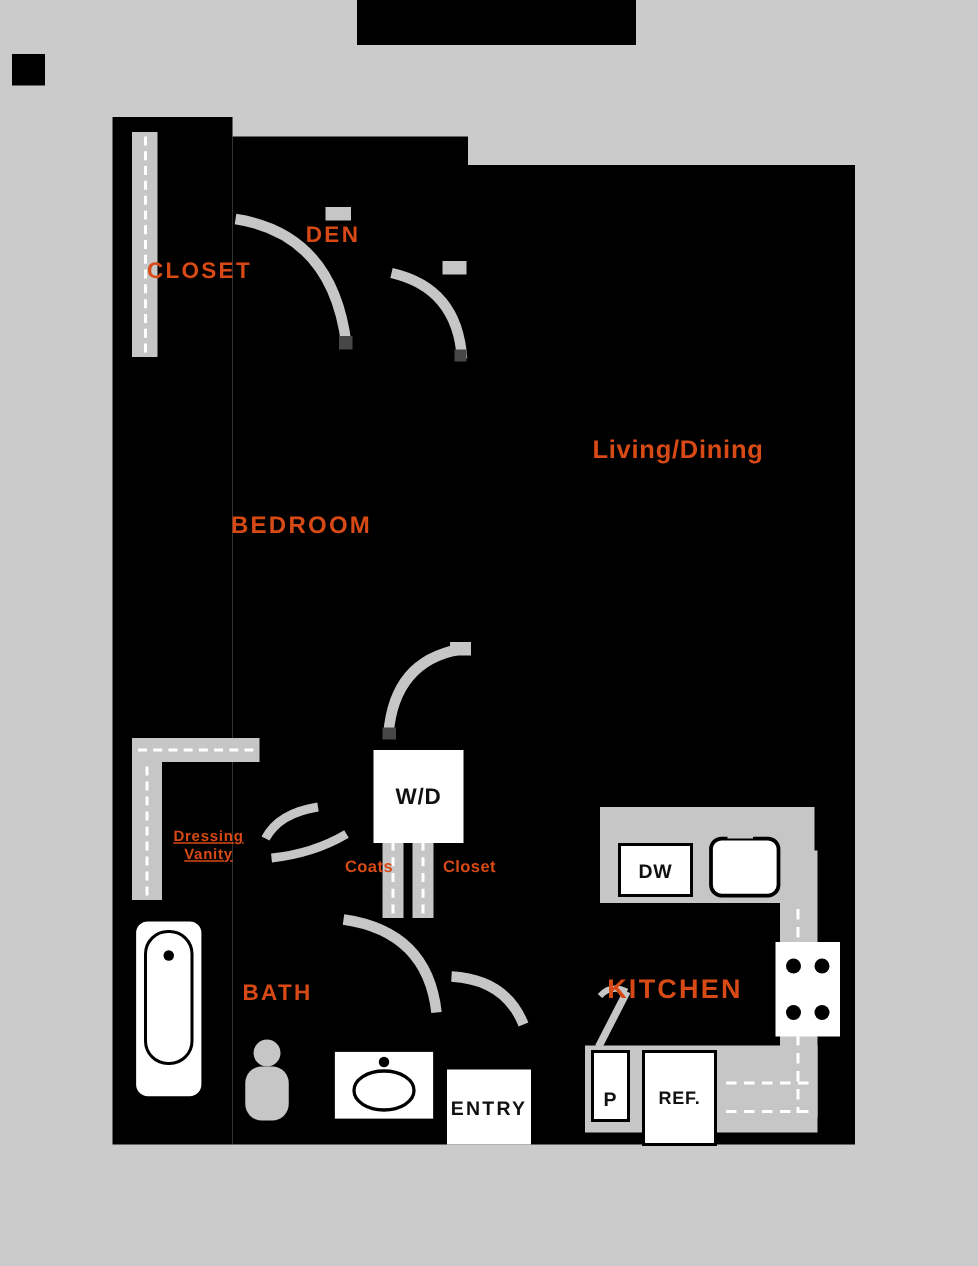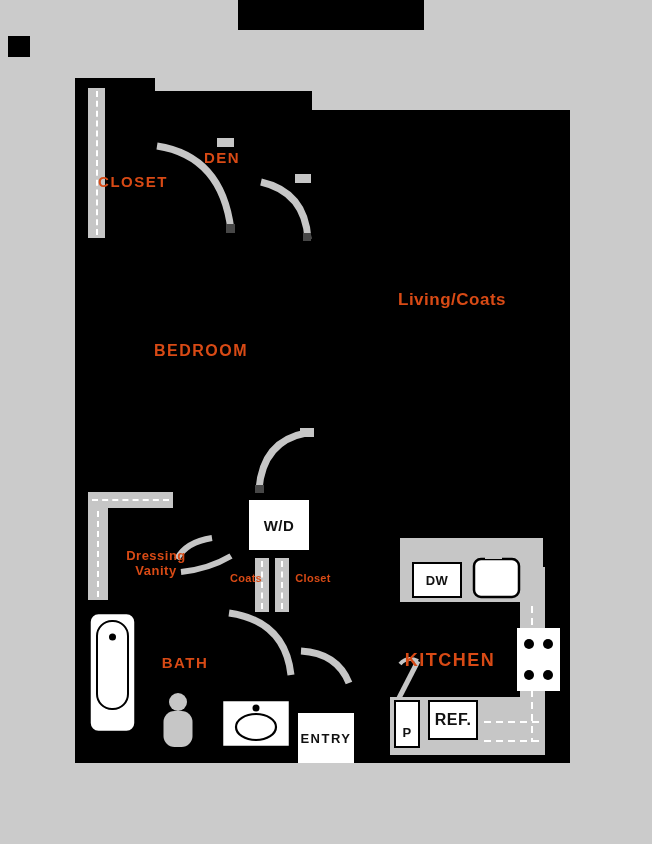--- a/index.html
+++ b/index.html
@@ -75,41 +75,41 @@
     <line x1="484" y1="722" x2="542" y2="722" stroke="#ffffff" stroke-width="2" stroke-dasharray="7 5"></line>
     <line x1="484" y1="741" x2="542" y2="741" stroke="#ffffff" stroke-width="2" stroke-dasharray="7 5"></line>
 
     <rect x="517" y="628" width="43" height="63" fill="#ffffff"></rect>
     <circle cx="529" cy="644" r="5" fill="#000"></circle>
     <circle cx="548" cy="644" r="5" fill="#000"></circle>
     <circle cx="529" cy="675" r="5" fill="#000"></circle>
     <circle cx="548" cy="675" r="5" fill="#000"></circle>
   </svg>
 
-  <div class="wbox" style="left:249px;top:500px;width:60px;height:50px;font-size:15px;">
+  <div class="wbox" style="left:249px;top:500px;width:60px;height:62px;font-size:15px;">
     <span>W/D</span>
   </div>
   <div class="wbox bordered" style="left:412px;top:562px;width:50px;height:36px;font-size:13px;">
     <span>DW</span>
   </div>
-  <div class="wbox bordered" style="left:428px;top:700px;width:50px;height:40px;font-size:16px;">
+  <div class="wbox bordered" style="left:428px;top:700px;width:50px;height:64px;font-size:12px;">
     <span>REF.</span>
   </div>
   <div class="wbox bordered" style="left:394px;top:700px;width:26px;height:48px;font-size:13px;align-items:flex-end;padding-bottom:6px;">
     <span>P</span>
   </div>
   <div class="wbox" style="left:298px;top:713px;width:56px;height:50px;font-size:13px;letter-spacing:1.5px;">
     <span>ENTRY</span>
   </div>
 
   <div class="olabel" style="left:133px;top:181px;font-size:15px;">CLOSET</div>
   <div class="olabel" style="left:222px;top:157px;font-size:15px;">DEN</div>
-  <div class="olabel" style="left:452px;top:300px;font-size:17px;letter-spacing:0.5px;">Living/Coats</div>
+  <div class="olabel" style="left:452px;top:300px;font-size:17px;letter-spacing:0.5px;">Living/Dining</div>
   <div class="olabel" style="left:201px;top:351px;font-size:16px;">BEDROOM</div>
-  <div class="olabel" style="left:156px;top:564px;font-size:13px;letter-spacing:0.5px;line-height:1.15;">
+  <div class="olabel" style="left:139px;top:564px;font-size:10px;letter-spacing:0.5px;line-height:1.15;text-decoration:underline;">
     <div>Dressing</div>
     <div>Vanity</div>
   </div>
   <div class="olabel" style="left:246px;top:578px;font-size:11px;letter-spacing:0.3px;">Coats</div>
   <div class="olabel" style="left:313px;top:578px;font-size:11px;letter-spacing:0.3px;">Closet</div>
   <div class="olabel" style="left:185px;top:662px;font-size:15px;text-align:right;">BATH</div>
   <div class="olabel" style="left:450px;top:660px;font-size:18px;">KITCHEN</div>
 
 </div>
 

